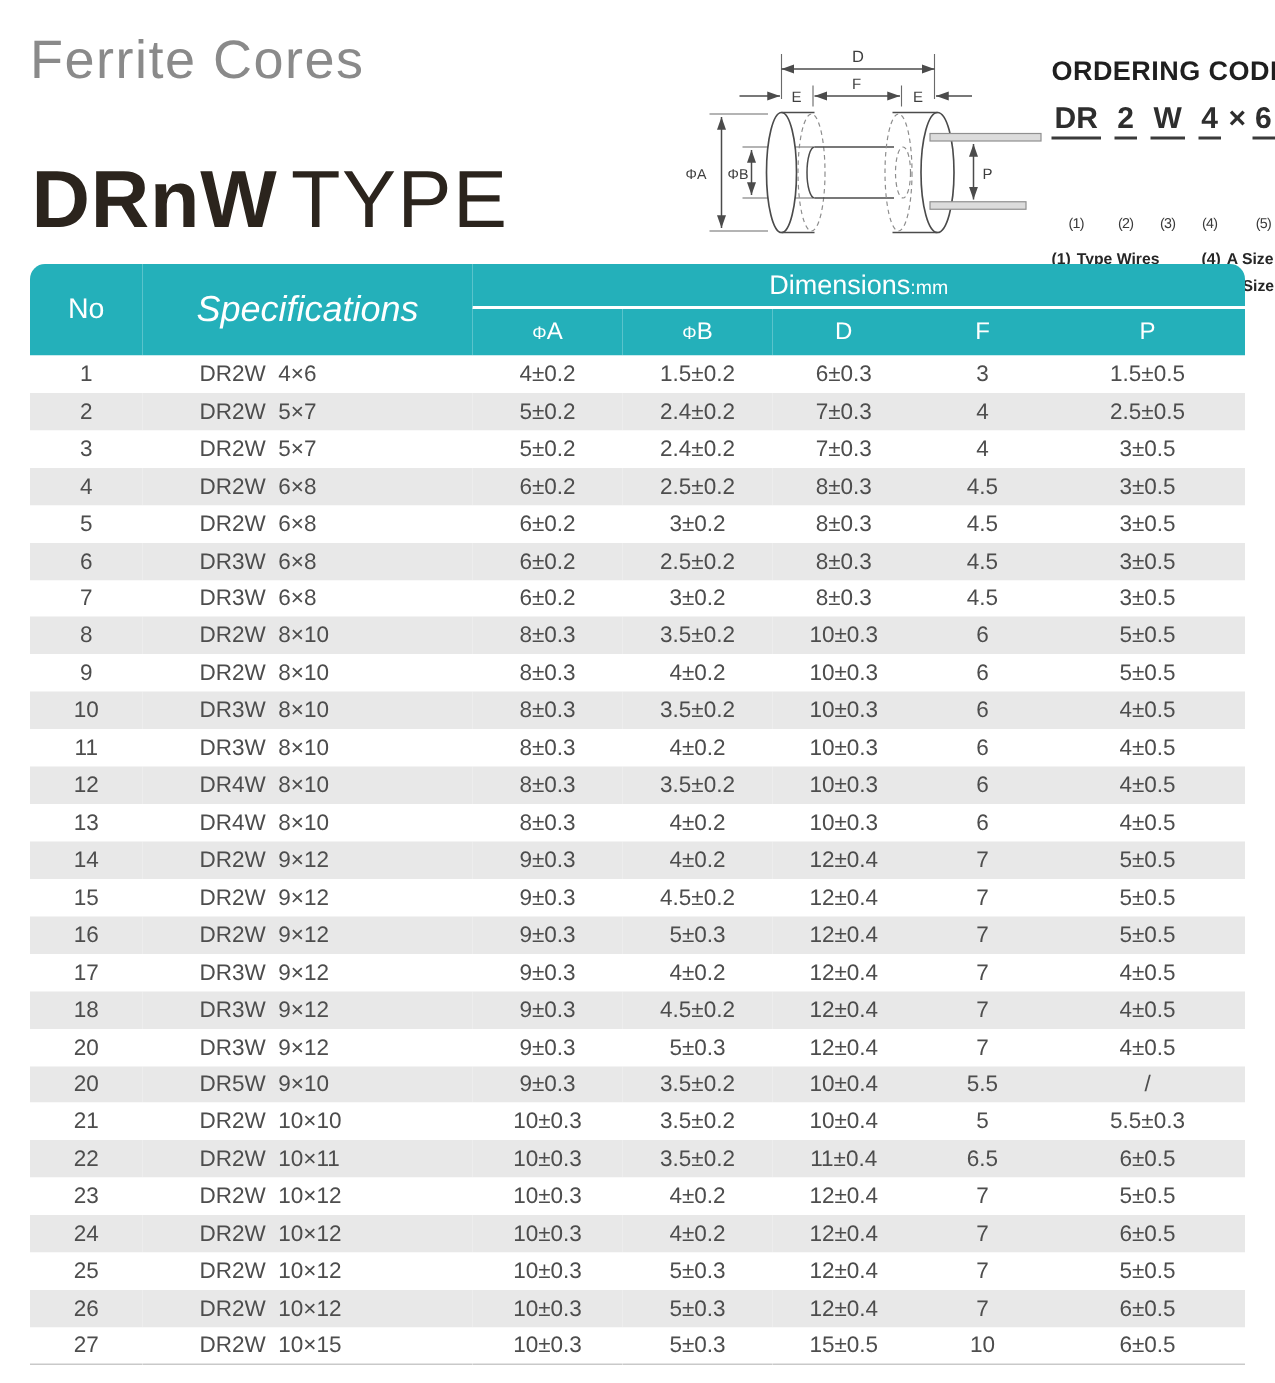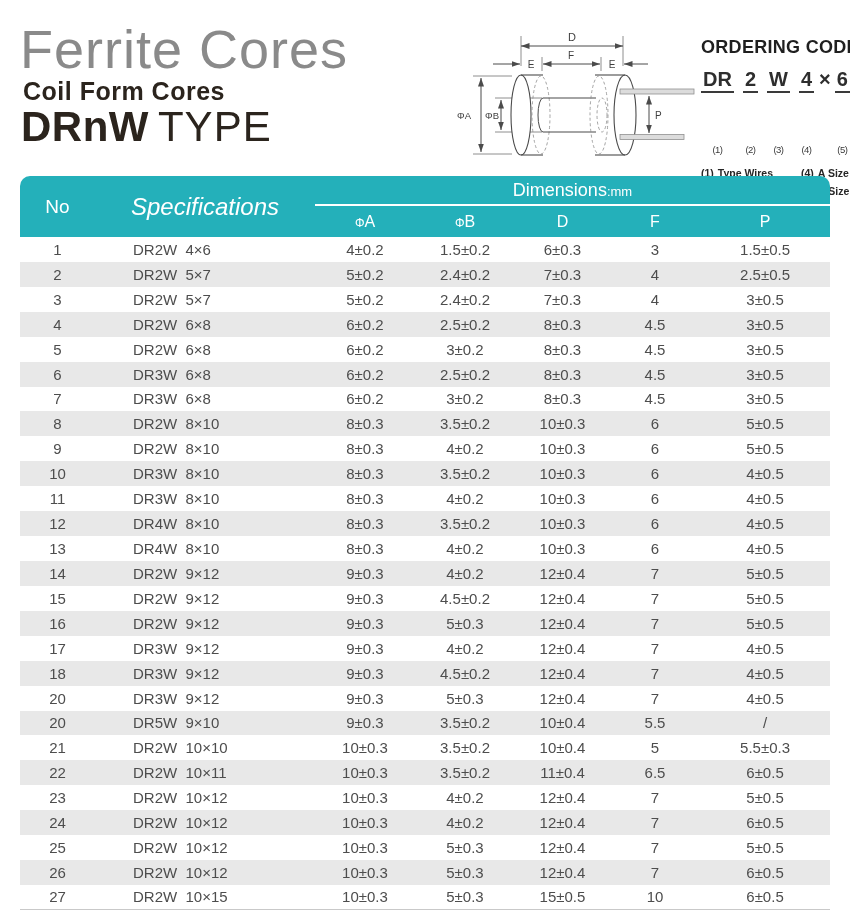--- a/index.html
+++ b/index.html
@@ -5,29 +5,29 @@
   html,body { margin:0; padding:0; background:#ffffff; }
   * { box-sizing:border-box; }
   .page {
     position:relative; width:850px; height:922px; background:#ffffff;
     font-family:"Liberation Sans", sans-serif; overflow:hidden;
   }
 
   
   .main-title {
     position:absolute; left:20px; top:22px;
-    font-size:54px; line-height:1.0; color:#8a8a8a; letter-spacing:1px;
+    font-size:36px; line-height:1.0; color:#8a8a8a; letter-spacing:1px;
   }
   .sub-title {
     position:absolute; left:23px; top:79px;
     font-size:25px; line-height:1.0; color:#2b241d; font-weight:600; letter-spacing:0.5px;
   }
   .type-title {
     position:absolute; left:21px; top:106px;
-    font-size:42px; line-height:1.0; color:#2b241d;
+    font-size:54px; line-height:1.0; color:#2b241d;
   }
   .type-title .t-bold { font-weight:bold; letter-spacing:0.5px; }
   .type-title .t-rest { font-weight:normal; margin-left:9px; letter-spacing:1px; }
 
   
   .diagram { position:absolute; left:432px; top:0; width:270px; height:165px; }
   .diagram text { font-family:"Liberation Sans", sans-serif; fill:#3f3f3f; }
 
   
   .ordering { position:absolute; left:701px; top:37px; width:148px; }
@@ -70,21 +70,20 @@
   tbody tr.alt td { background:#e8e8e8; }
   td.c-spec { text-align:left; padding-left:38px; white-space:pre; }
   tbody tr:last-child td { border-bottom:1px solid #c9c9c9; }
 </style>
 </head>
 <body>
 
 <div class="page">
 
   <div class="main-title">Ferrite Cores</div>
-  <div class="sub-title">Coil Form Cores</div>
   <div class="type-title">
     <span class="t-bold">DRnW</span><span class="t-rest">TYPE</span>
   </div>
 
   <svg class="diagram" viewBox="0 0 270 165">
     <defs>
       <marker id="arr" viewBox="0 0 9 7" markerWidth="9" markerHeight="7" refX="8.5" refY="3.5" orient="auto-start-reverse" markerUnits="userSpaceOnUse">
         <path d="M0,0.5 L8.5,3.5 L0,6.5 Z" fill="#4b4b4b"></path>
       </marker>
     </defs>

